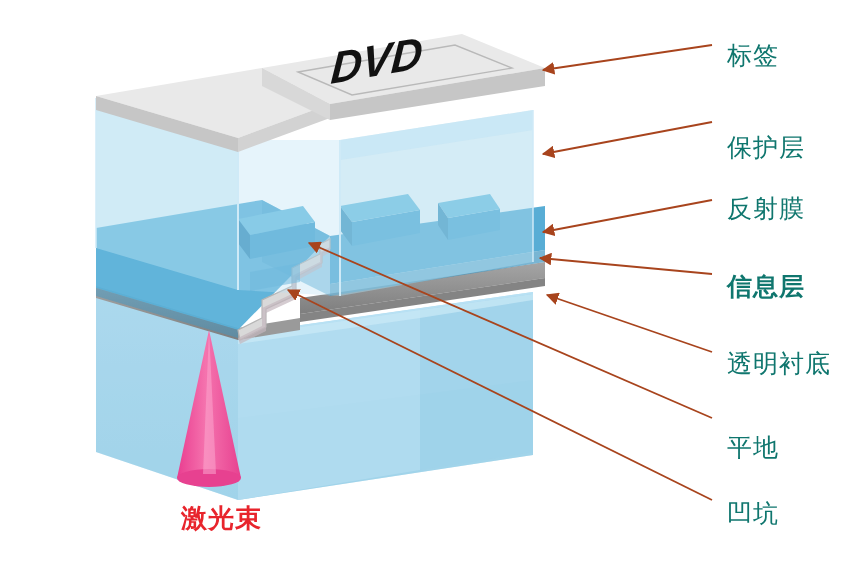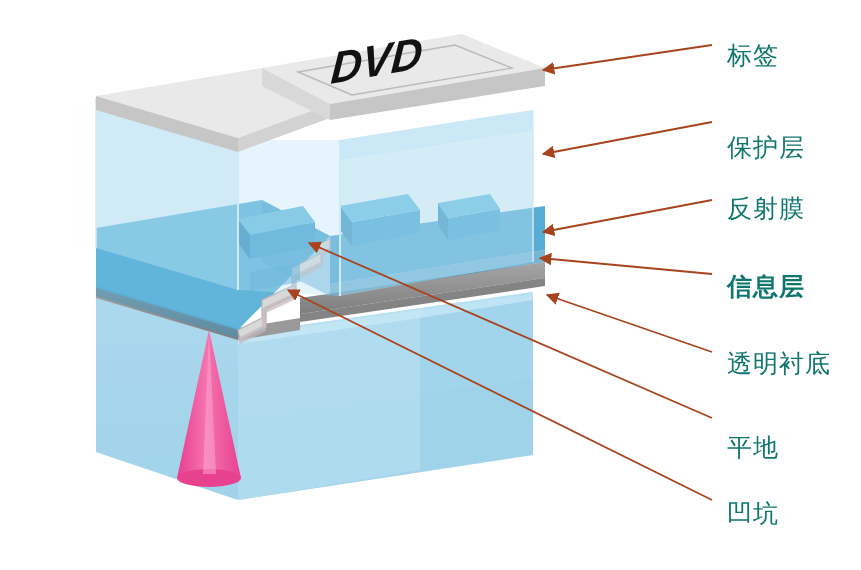--- a/index.html
+++ b/index.html
@@ -158,14 +158,15 @@
   <div id="labels">
       <div class="lbl" style="left: 727px; top: 43px;">标签</div>
       <div class="lbl" style="left: 727px; top: 135px;">保护层</div>
       <div class="lbl" style="left: 727px; top: 196px;">反射膜</div>
       <div class="lbl" style="left: 727px; top: 274px; font-weight: bold;">信息层</div>
       <div class="lbl" style="left: 727px; top: 351px;">透明衬底</div>
       <div class="lbl" style="left: 727px; top: 418px; margin-top: 17px;">平地</div>
       <div class="lbl" style="left: 727px; top: 501px;">凹坑</div>
     </div>
 
+  <div class="lbl laser" id="laserLabel" style="left: 181px; top: 505px;">激光束</div>
 
 </div>
 
 </body></html>

